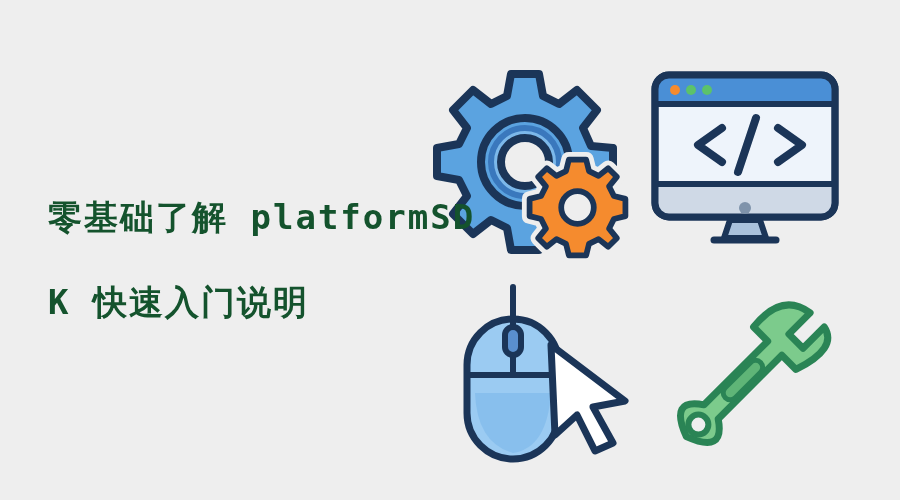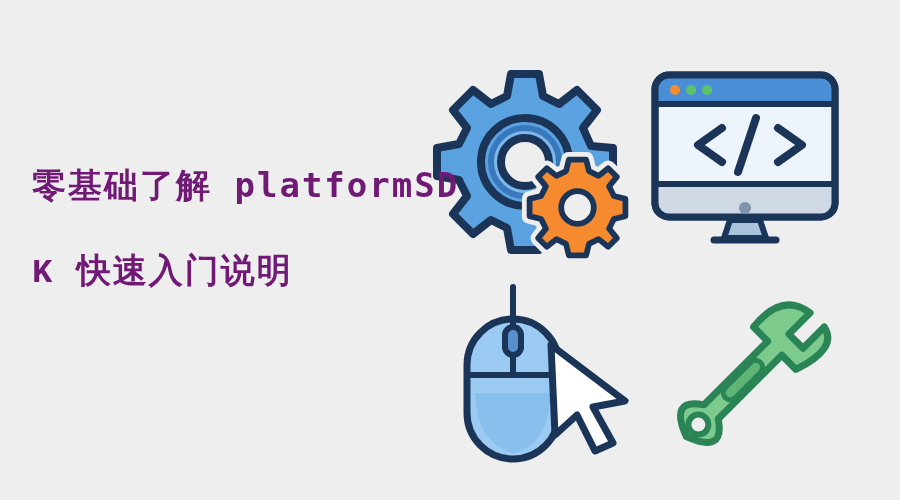--- a/index.html
+++ b/index.html
@@ -1,19 +1,19 @@
 <!DOCTYPE html>
 <html><head>
 <meta charset="utf-8">
 <style>
   html,body{margin:0;padding:0;}
   body{width:900px;height:500px;background:#eeeeee;position:relative;overflow:hidden;font-family:"DejaVu Sans",sans-serif;}
-  .title{position:absolute;left:32px;color:#701a75;font-weight:bold;font-size:34px;letter-spacing:2px;white-space:nowrap;z-index:5;font-family:"DejaVu Sans Mono","DejaVu Sans",monospace;}
+  .title{position:absolute;left:48px;color:#14532d;font-weight:bold;font-size:34px;letter-spacing:2px;white-space:nowrap;z-index:5;font-family:"DejaVu Sans Mono","DejaVu Sans",monospace;margin-top:32px;}
   .t1{top:163px;}
-  .t2{top:248px;font-family:Liberation Mono, monospace;}
+  .t2{top:248px;}
   .icon{position:absolute;}
 </style>
 </head>
 <body>
 
 <svg class="icon" style="left:425px;top:62px;" width="200" height="200" viewBox="0 0 200 200">
   <g transform="translate(100,100)">
     <path fill="#5ba3e0" stroke="#1b3558" stroke-width="8" stroke-linejoin="round" d="M-14,-88 L14,-88 L18,-66 L34,-58 L52,-72 L72,-52 L58,-34 L66,-16 L88,-14 L88,14 L66,18 L58,34 L72,52 L52,72 L34,58 L18,66 L14,88 L-14,88 L-18,66 L-34,58 L-52,72 L-72,52 L-58,34 L-66,18 L-88,14 L-88,-14 L-66,-18 L-58,-34 L-72,-52 L-52,-72 L-34,-58 L-18,-66 Z"></path>
     <circle r="44" fill="none" stroke="#1b3558" stroke-width="8"></circle>
     <circle r="34" fill="#7cb8ea" stroke="#3a78bd" stroke-width="6"></circle>

